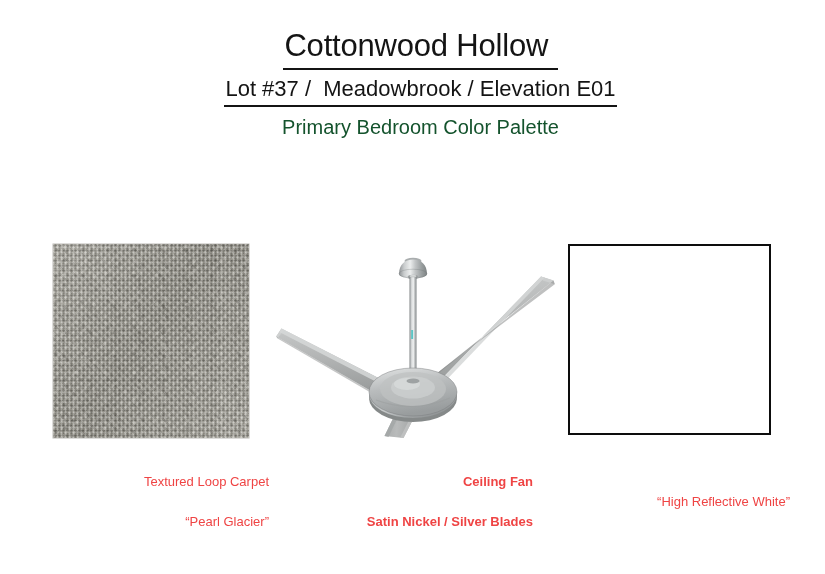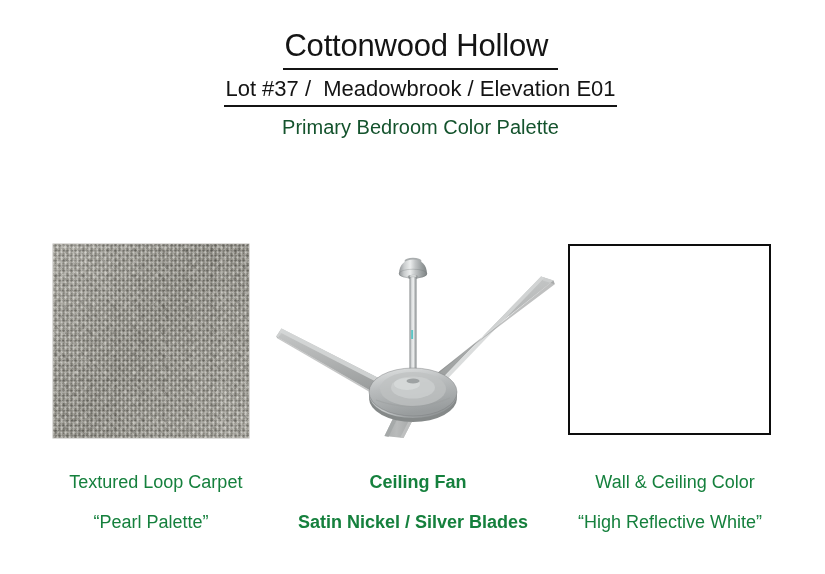--- a/index.html
+++ b/index.html
@@ -149,24 +149,24 @@
     width: 290px;
     height: 194px;
     position: relative;
   }
   .fan-figure svg { display: block; }
 
   
   .caption {
     position: absolute;
     top: 452px;
-    text-align: center;
-    font-size: 18px;
+    text-align: right;
+    font-size: 13px;
     line-height: 20px;
-    color: #15803d;
+    color: #ef4444;
     white-space: pre;
   }
   .cap-carpet { left: 33px;  width: 236px; }
   .cap-fan    { left: 293px; width: 240px; font-weight: bold; }
   .cap-paint  { left: 550px; width: 240px; }
   .caption .l2 { display: block; }
 </style>
 </head>
 <body>
 
@@ -305,24 +305,23 @@
   </div>
 
   <div class="swatch-col col-paint">
     <div class="paint-chip"></div>
   </div>
 
 </div>
 
 <div class="caption cap-carpet">
   <span>Textured Loop Carpet</span>
-  <span class="l2">“Pearl Palette”</span>
+  <span class="l2">“Pearl Glacier”</span>
 </div>
 
 <div class="caption cap-fan">
   <span>Ceiling Fan</span>
   <span class="l2">Satin Nickel / Silver Blades</span>
 </div>
 
 <div class="caption cap-paint">
-  <span>Wall &amp; Ceiling Color</span>
   <span class="l2">“High Reflective White”</span>
 </div>
 
 </body></html>

